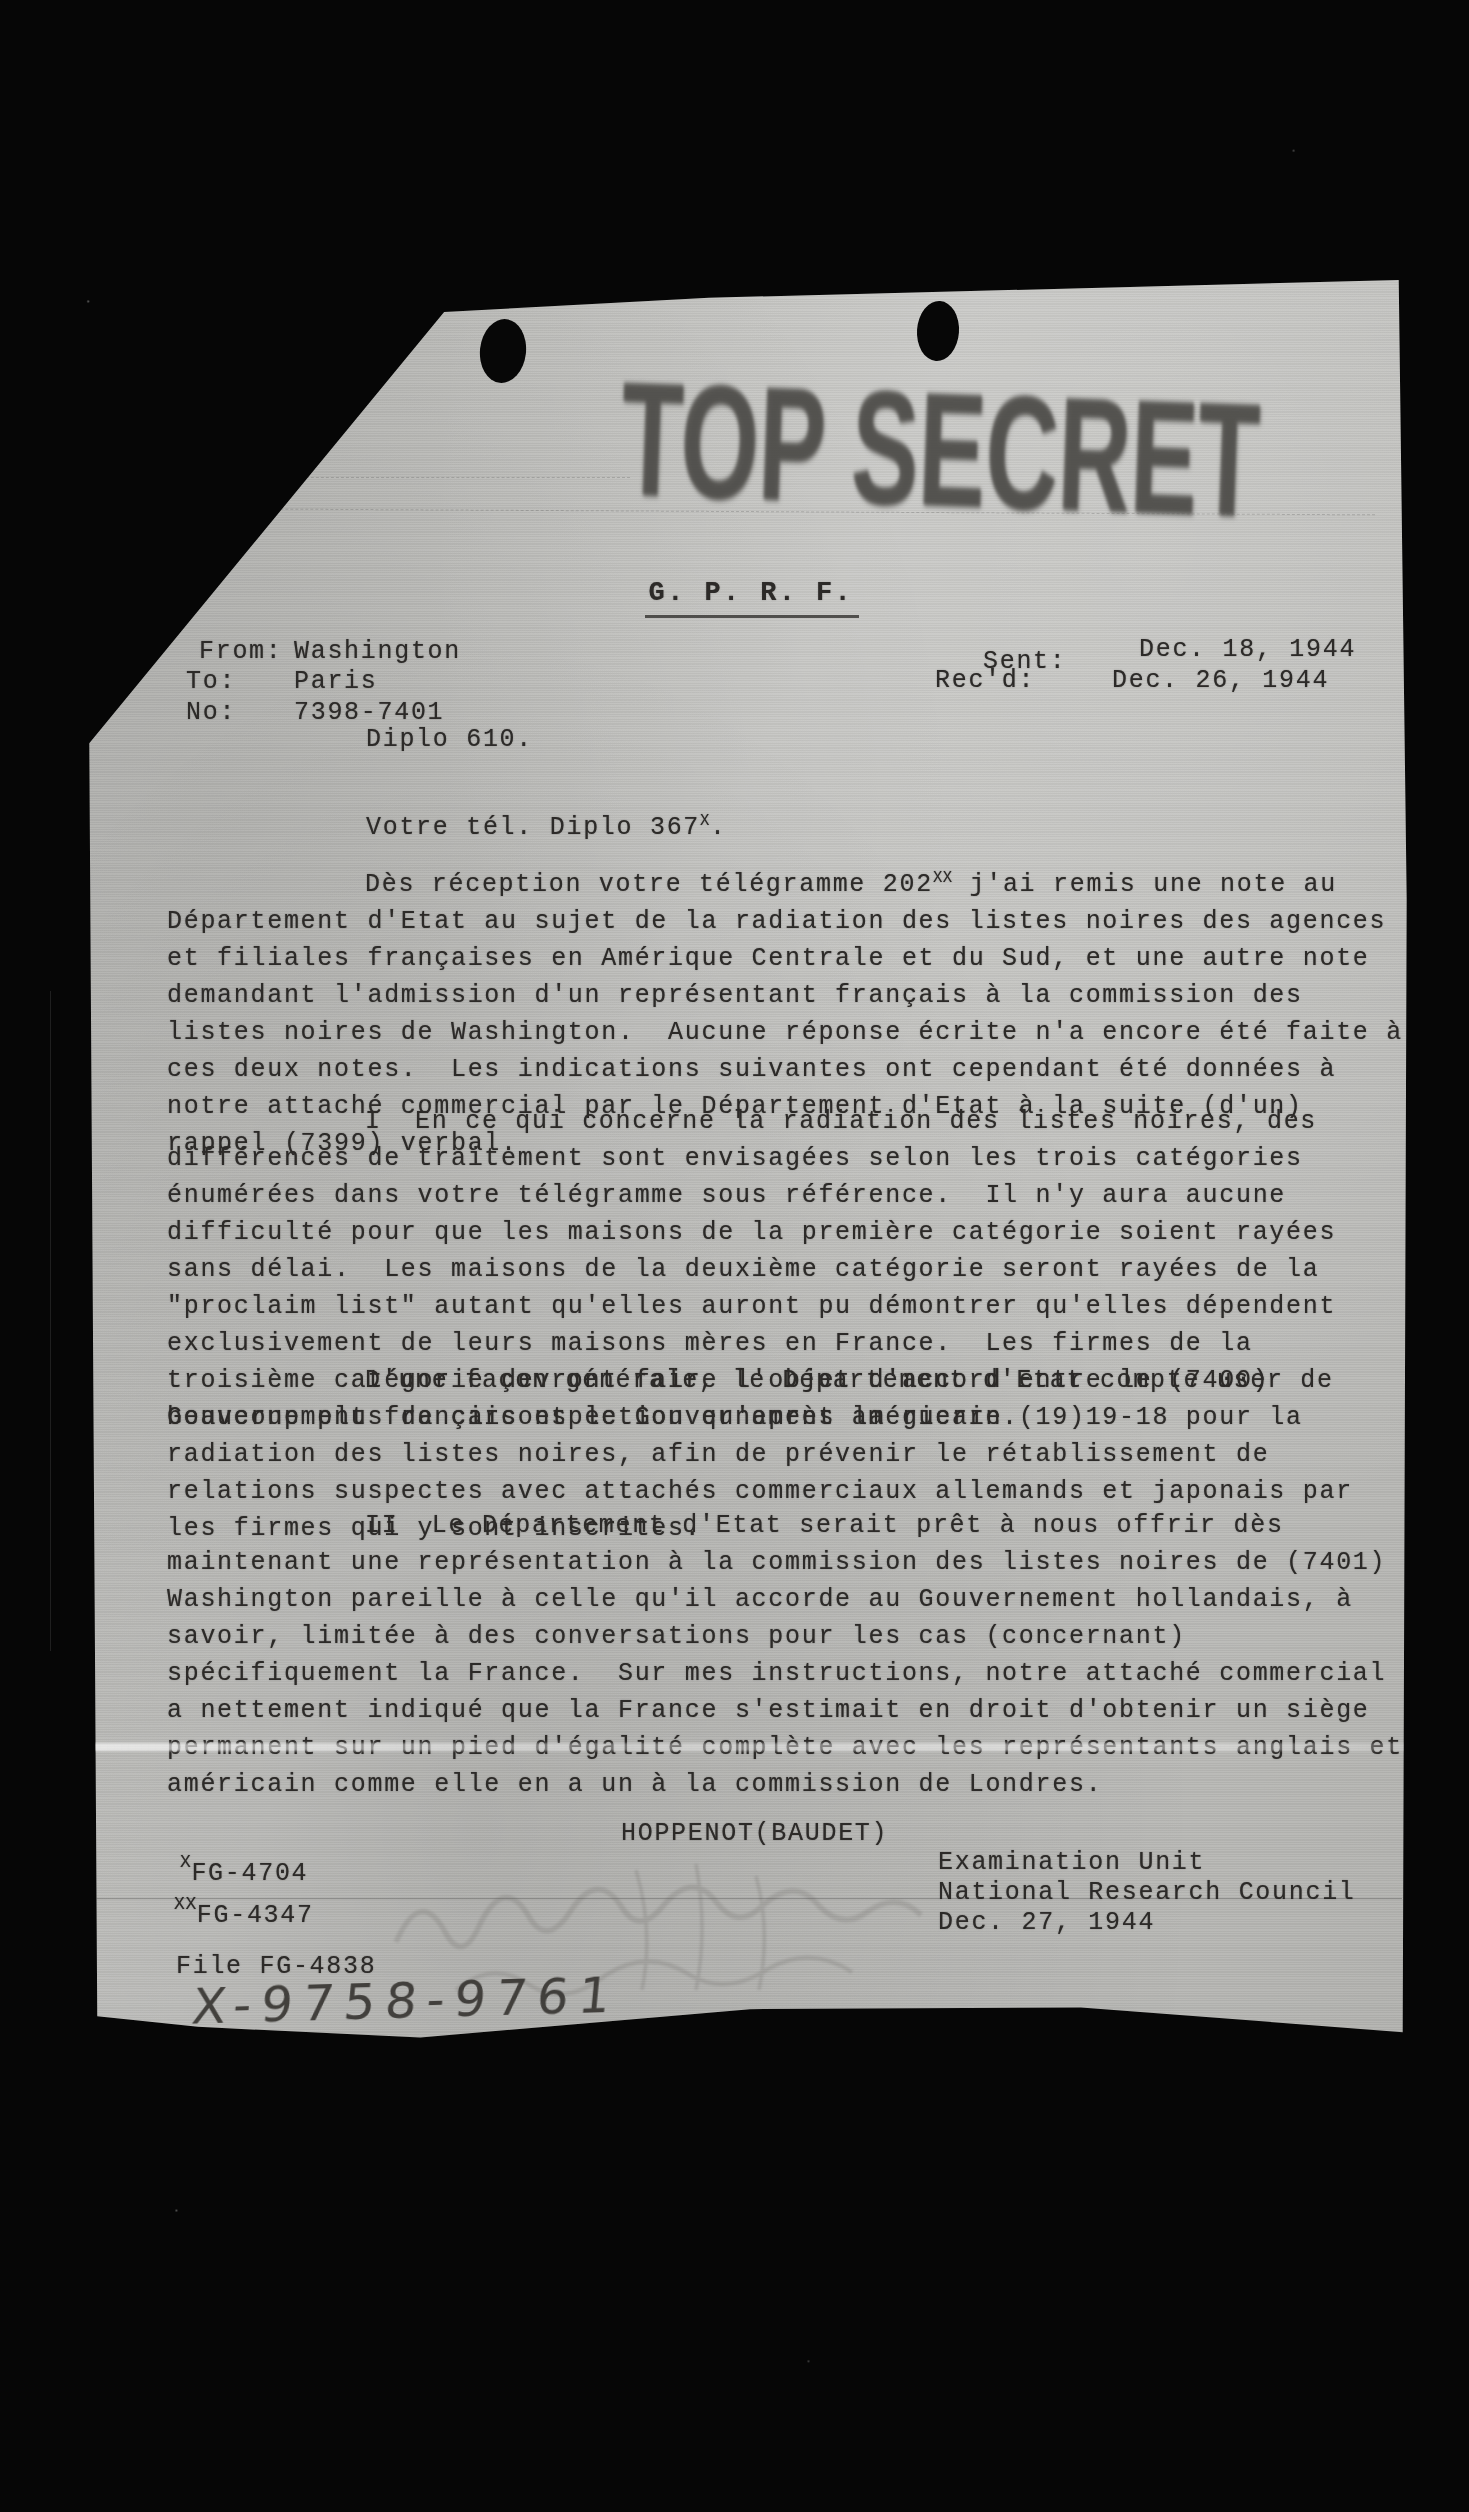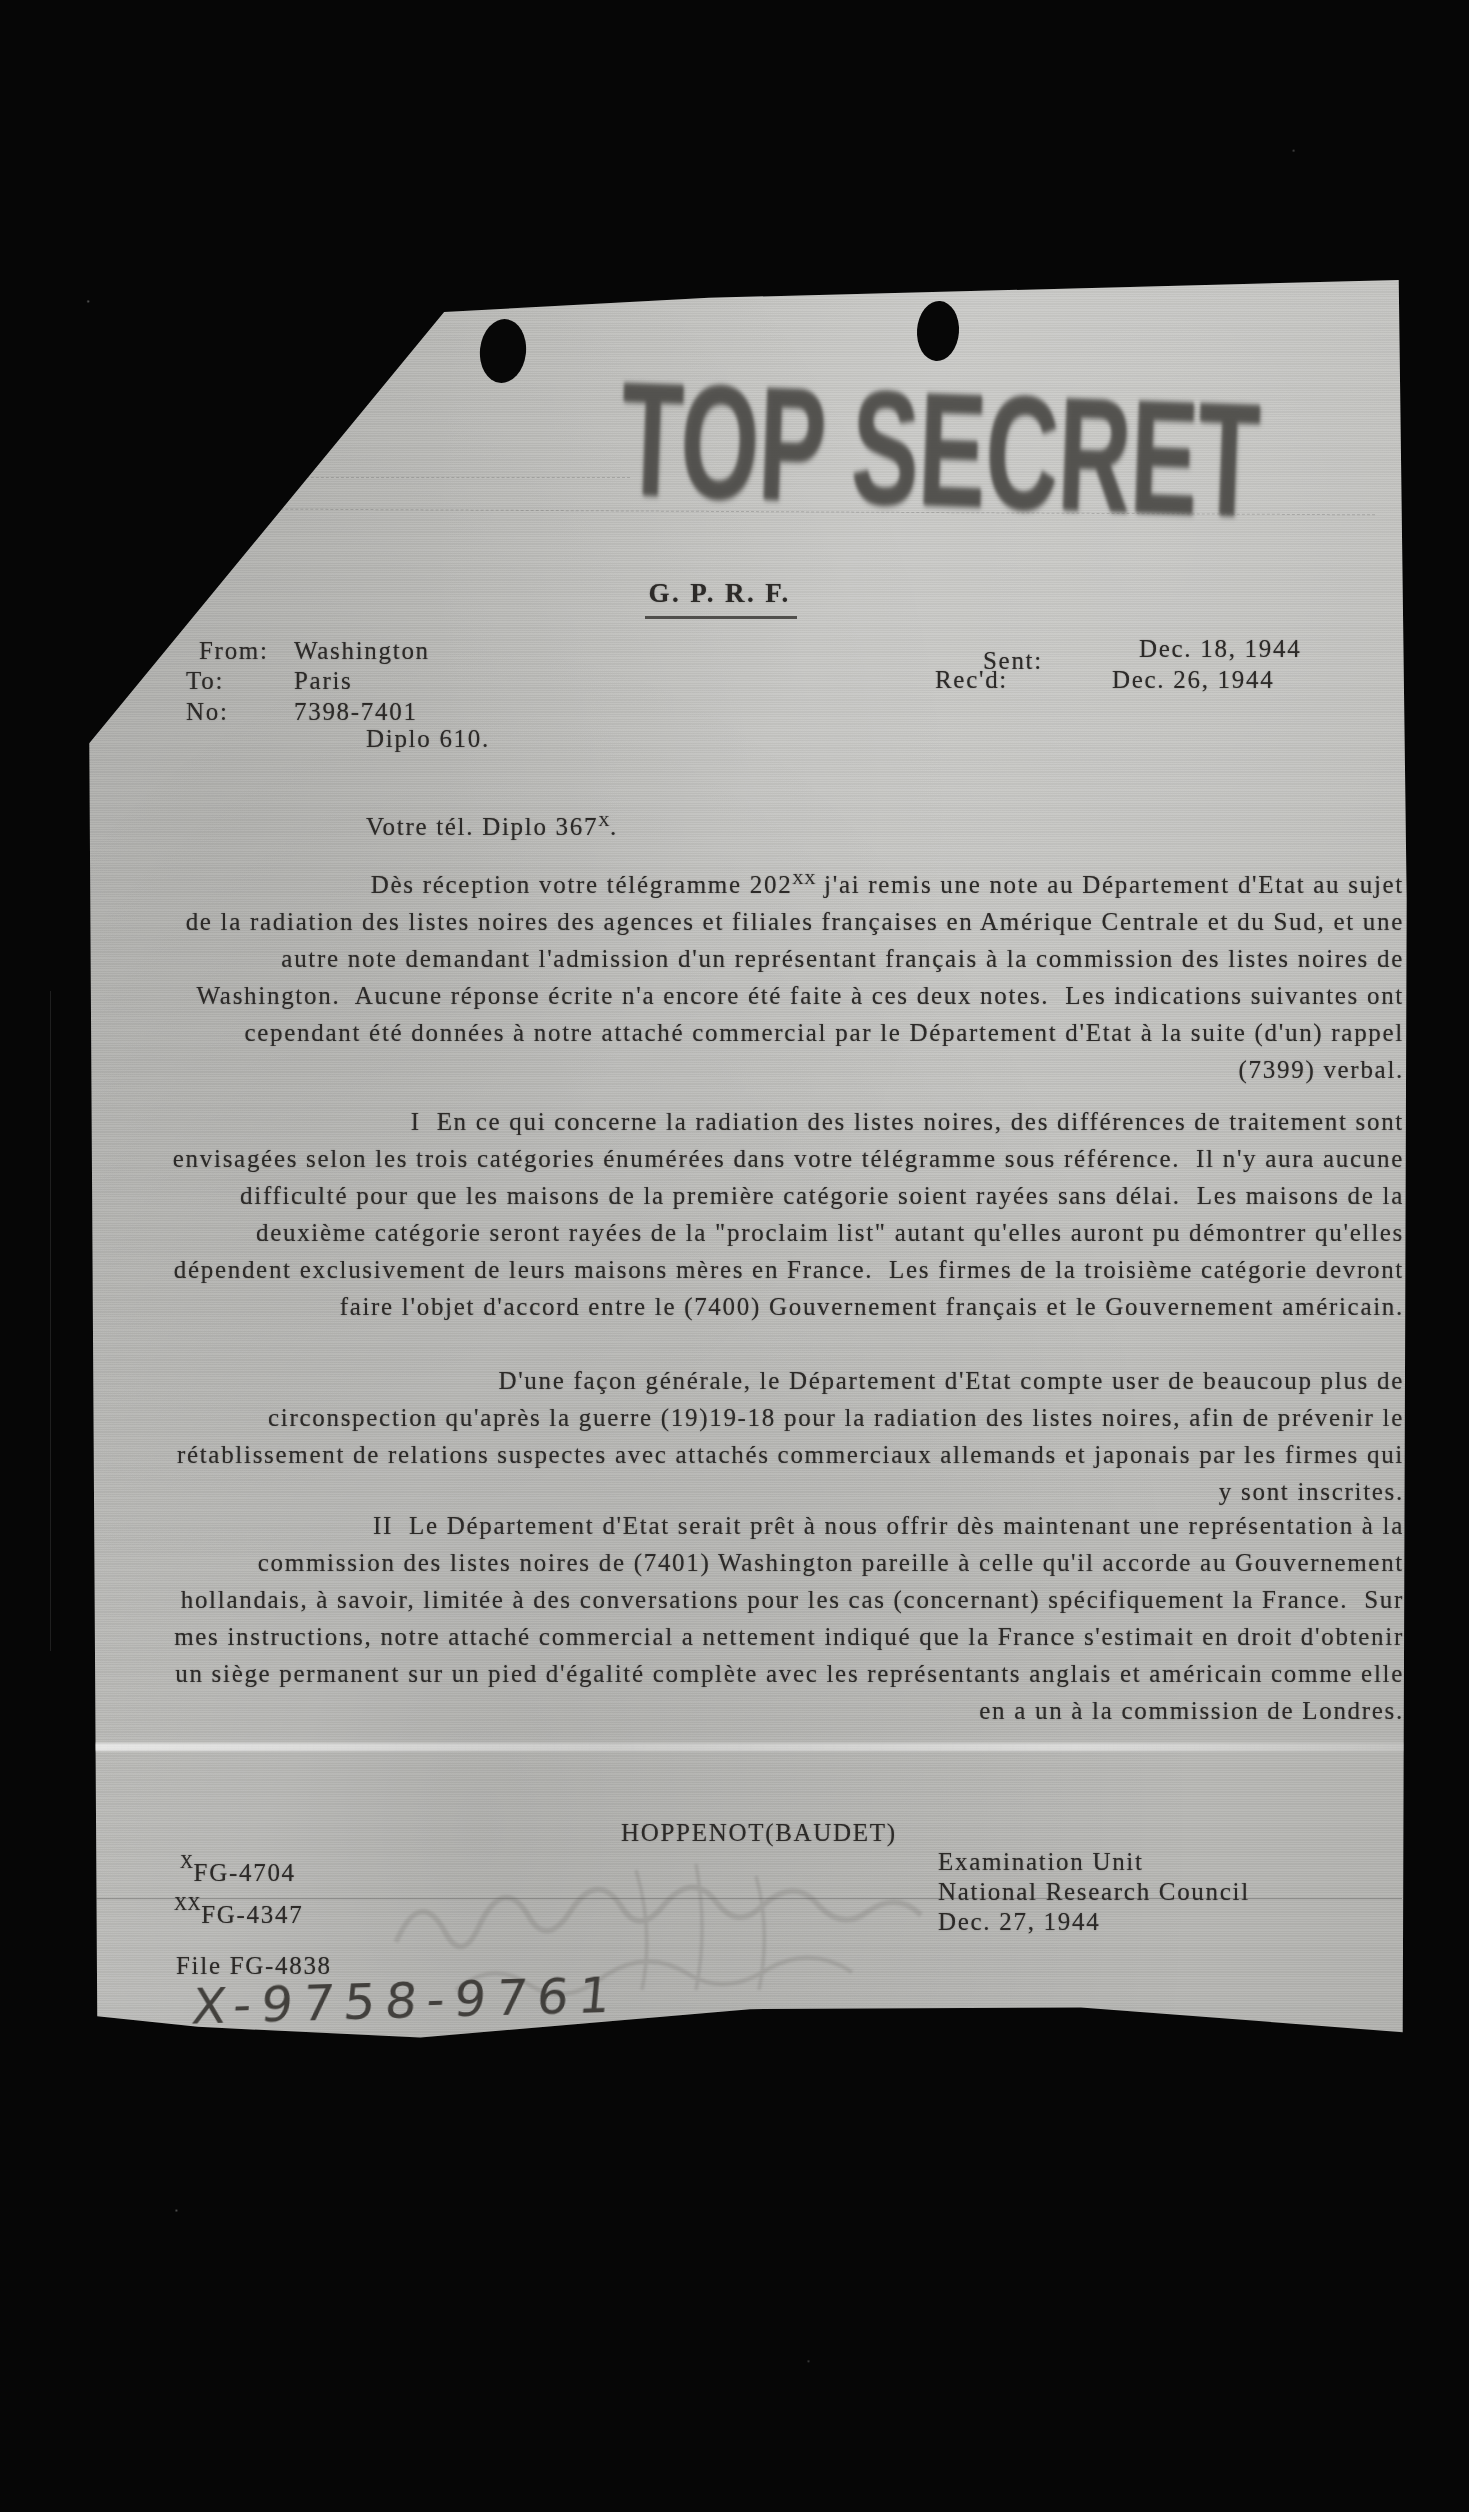--- a/index.html
+++ b/index.html
@@ -32,25 +32,24 @@
   .hole-right{left:833px;top:28px;width:42px;height:60px;transform:rotate(4deg);}
   .stamp{
     position:absolute;left:540px;top:90px;white-space:nowrap;
     font-family:"Liberation Sans", sans-serif;font-weight:700;
     font-size:162px;line-height:150px;color:rgba(74,72,69,0.62);
     transform:rotate(2deg) scaleX(0.62);transform-origin:left top;
     filter:blur(2.1px);
     text-shadow:1.8px 2.4px 4.2px rgba(66,64,61,0.55), -1.2px -0.6px 3px rgba(66,64,61,0.4);
   }
   .type{
-    position:absolute;font-family:Liberation Serif, serif;
+    position:absolute;font-family:Liberation Mono, monospace;
     font-size:25px;letter-spacing:1.7px;color:#2c2a28;
     filter:blur(0.3px);text-shadow:0 0 1.2px rgba(44,42,40,0.55);
     white-space:pre-wrap;
-    text-align:right;
   }
   .org{
     left:561px;top:305px;font-weight:700;font-size:27px;letter-spacing:2.4px;
     border-bottom:3.6px solid rgba(42,40,38,0.75);padding:0 6px 7.2px 3.6px;
   }
   .para{left:83px;width:1237px;line-height:37px;text-indent:198px;}
   .sup{font-size:15.6px;vertical-align:super;letter-spacing:0.6px;}
   .fnsup{font-size:18px;vertical-align:13.2px;letter-spacing:0.6px;}
   .sig{font-weight:400;}
   .handnote{

